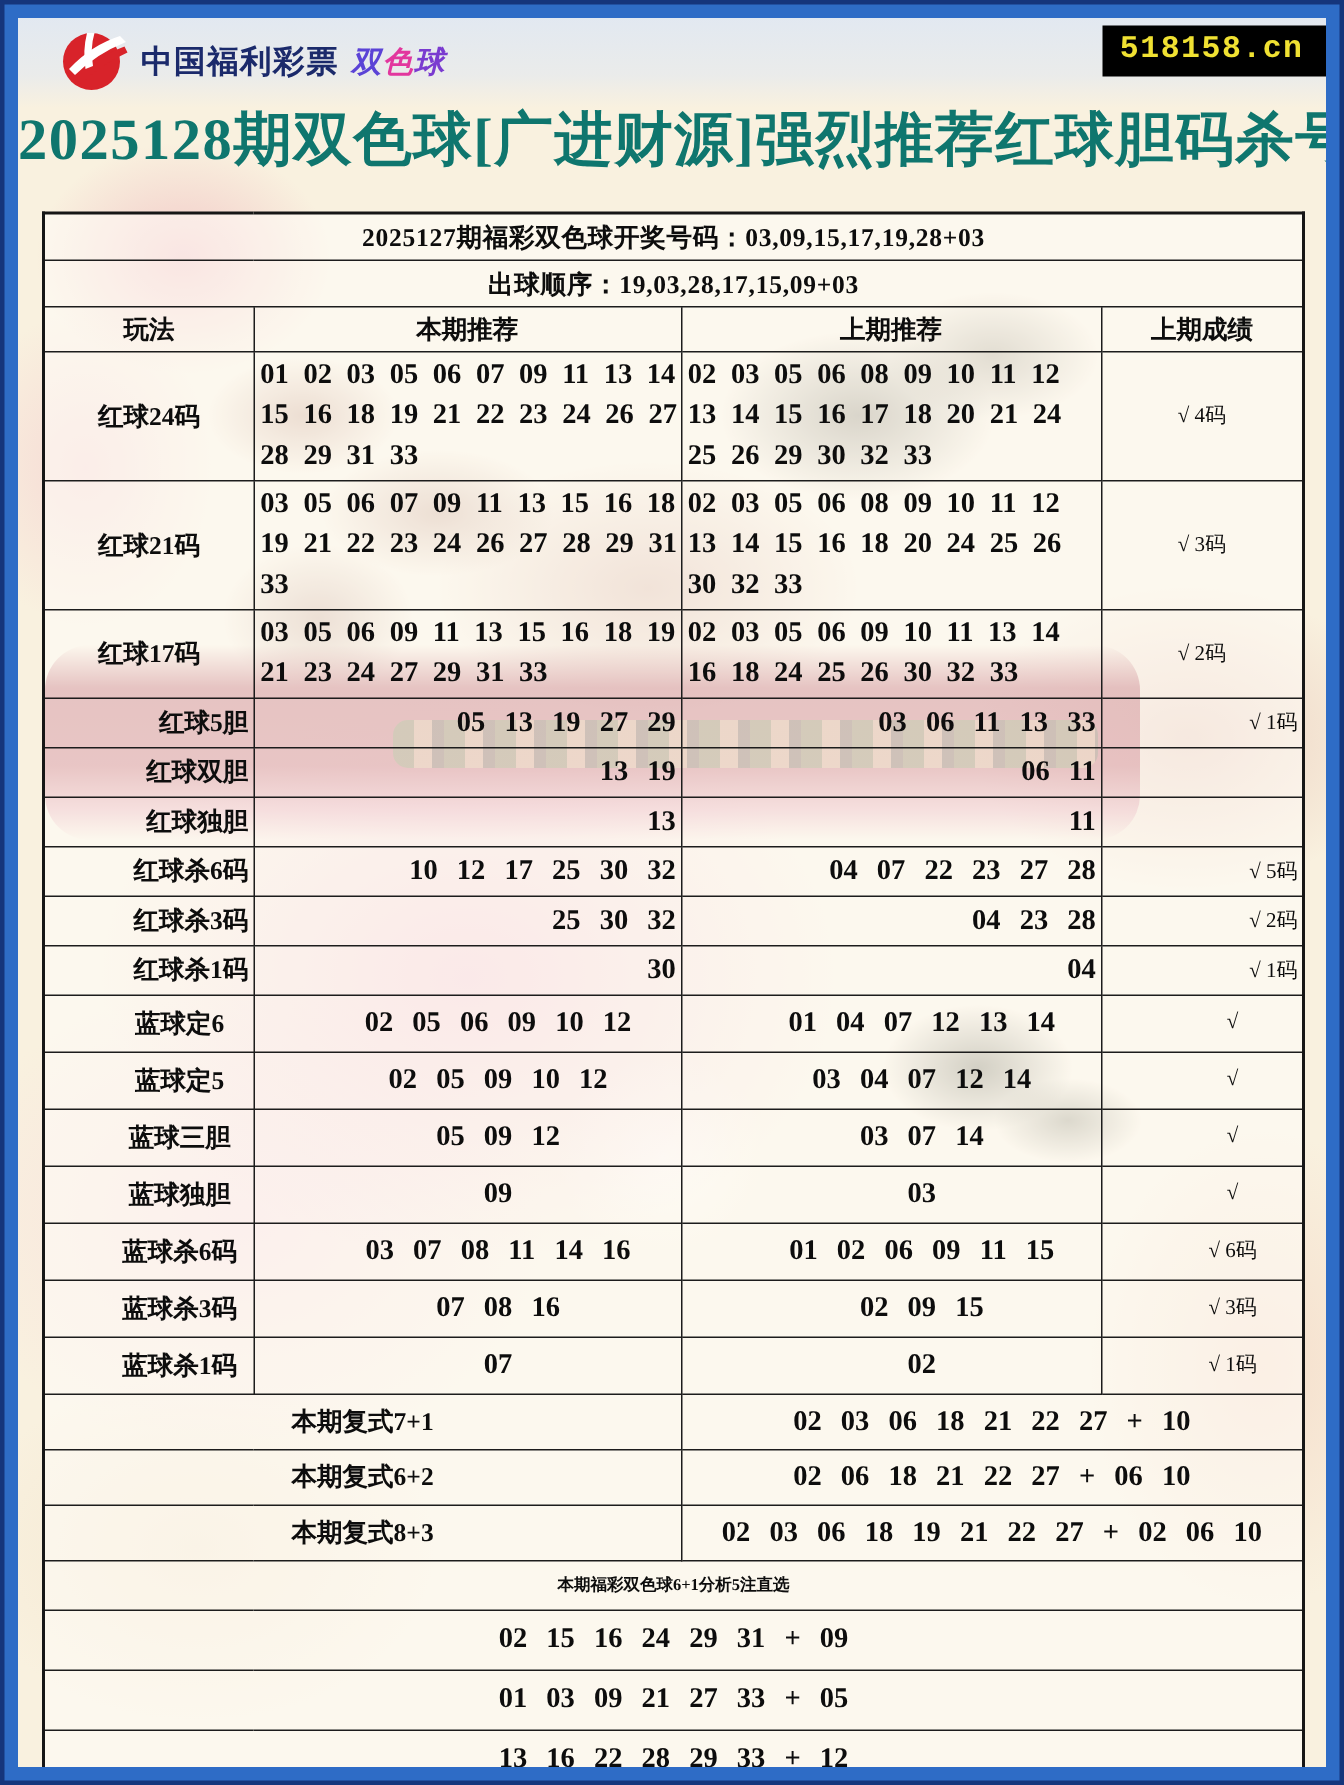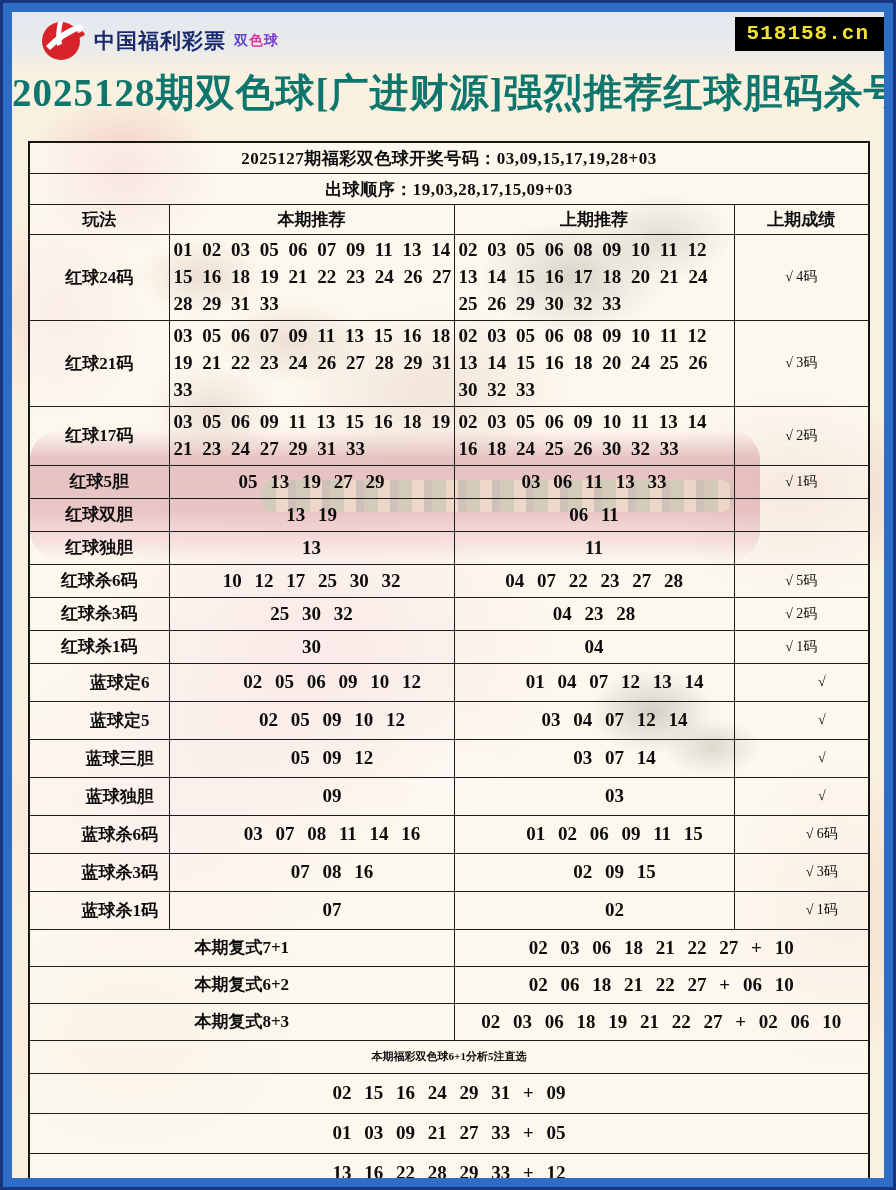--- a/index.html
+++ b/index.html
@@ -37,21 +37,21 @@
   }
   .paint-band{position:absolute;left:18px;top:418px;width:730px;height:130px;border-radius:30px;
     background:linear-gradient(180deg, rgba(158,30,48,0) 0%, rgba(158,30,48,.55) 22%, rgba(170,40,60,.55) 62%, rgba(214,110,140,.40) 85%, rgba(214,110,140,0) 100%);}
   .paint-stripe{position:absolute;left:250px;top:468px;width:470px;height:32px;border-radius:10px;opacity:.75;
     background:repeating-linear-gradient(90deg, rgba(116,156,88,.65) 0 14px, rgba(228,218,158,.6) 14px 26px, rgba(70,110,70,.55) 26px 34px);}
   
   .topbar{position:relative;height:52px;}
   .logo-wrap{position:absolute;left:28px;top:8px;display:flex;align-items:center;gap:8px;}
   .logo-svg{width:46px;height:42px;display:block;}
   .logo-text{font-family:"Liberation Sans","DejaVu Sans",sans-serif;font-weight:bold;font-size:21px;color:#1b2a6b;letter-spacing:1px;}
-  .brand{font-family:"Liberation Sans","DejaVu Sans",sans-serif;font-weight:bold;font-size:14px;letter-spacing:1px;}
+  .brand{font-family:"Liberation Sans","DejaVu Sans",sans-serif;font-weight:bold;font-style:italic;font-size:20px;letter-spacing:1px;}
   .brand .c0{color:#5b43d6;} .brand .c1{color:#e2379e;} .brand .c2{color:#7a3bd0;}
   .badge{
     position:absolute;right:-9px;top:5px;background:#000;color:#f0e132;
     font-family:"Liberation Mono","DejaVu Sans Mono",monospace;font-weight:bold;
     font-size:21px;padding:5px 24px 6px 12px;letter-spacing:1px;
   }
   
   .page-title{
     position:relative;text-align:center;margin:2px 0 21px 0;
     font-size:39px;font-weight:bold;color:#0f766e;letter-spacing:1px;white-space:nowrap;
@@ -65,21 +65,21 @@
     border:1px solid #1c1c1c;color:#0d0d0d;
     background:rgba(255,253,249,.55);
     text-align:center;vertical-align:middle;padding:2px 3px;
   }
   .info-row td{font-size:17px;font-weight:bold;height:26px;letter-spacing:.5px;}
   th.colhead{font-size:17px;font-weight:bold;height:25px;margin-top:32px;}
   td.lab{font-size:17px;font-weight:bold;}
   td.nums{font-size:19px;font-weight:bold;word-spacing:8px;}
   td.nums.big{text-align:left;padding:2px 2px 2px 4px;word-spacing:5px;line-height:1.42;}
   td.res{font-size:14px;font-weight:normal;}
-  tr.h30 td{height:28px;}
+  tr.h30 td{height:28px;text-align:right;}
   tr.h35 td{height:33px;padding-left:44px;}
   tr.fushi td{height:32px;}
   tr.fushi td.flab{font-size:17px;font-weight:bold;}
   tr.fushi td.fval{font-size:19px;font-weight:bold;word-spacing:8px;}
   tr.antitle td{font-size:11px;font-weight:bold;height:28px;}
   tr.anrow td{font-size:19px;font-weight:bold;word-spacing:8px;height:35px;}
 </style>
 </head>
 <body>
 

